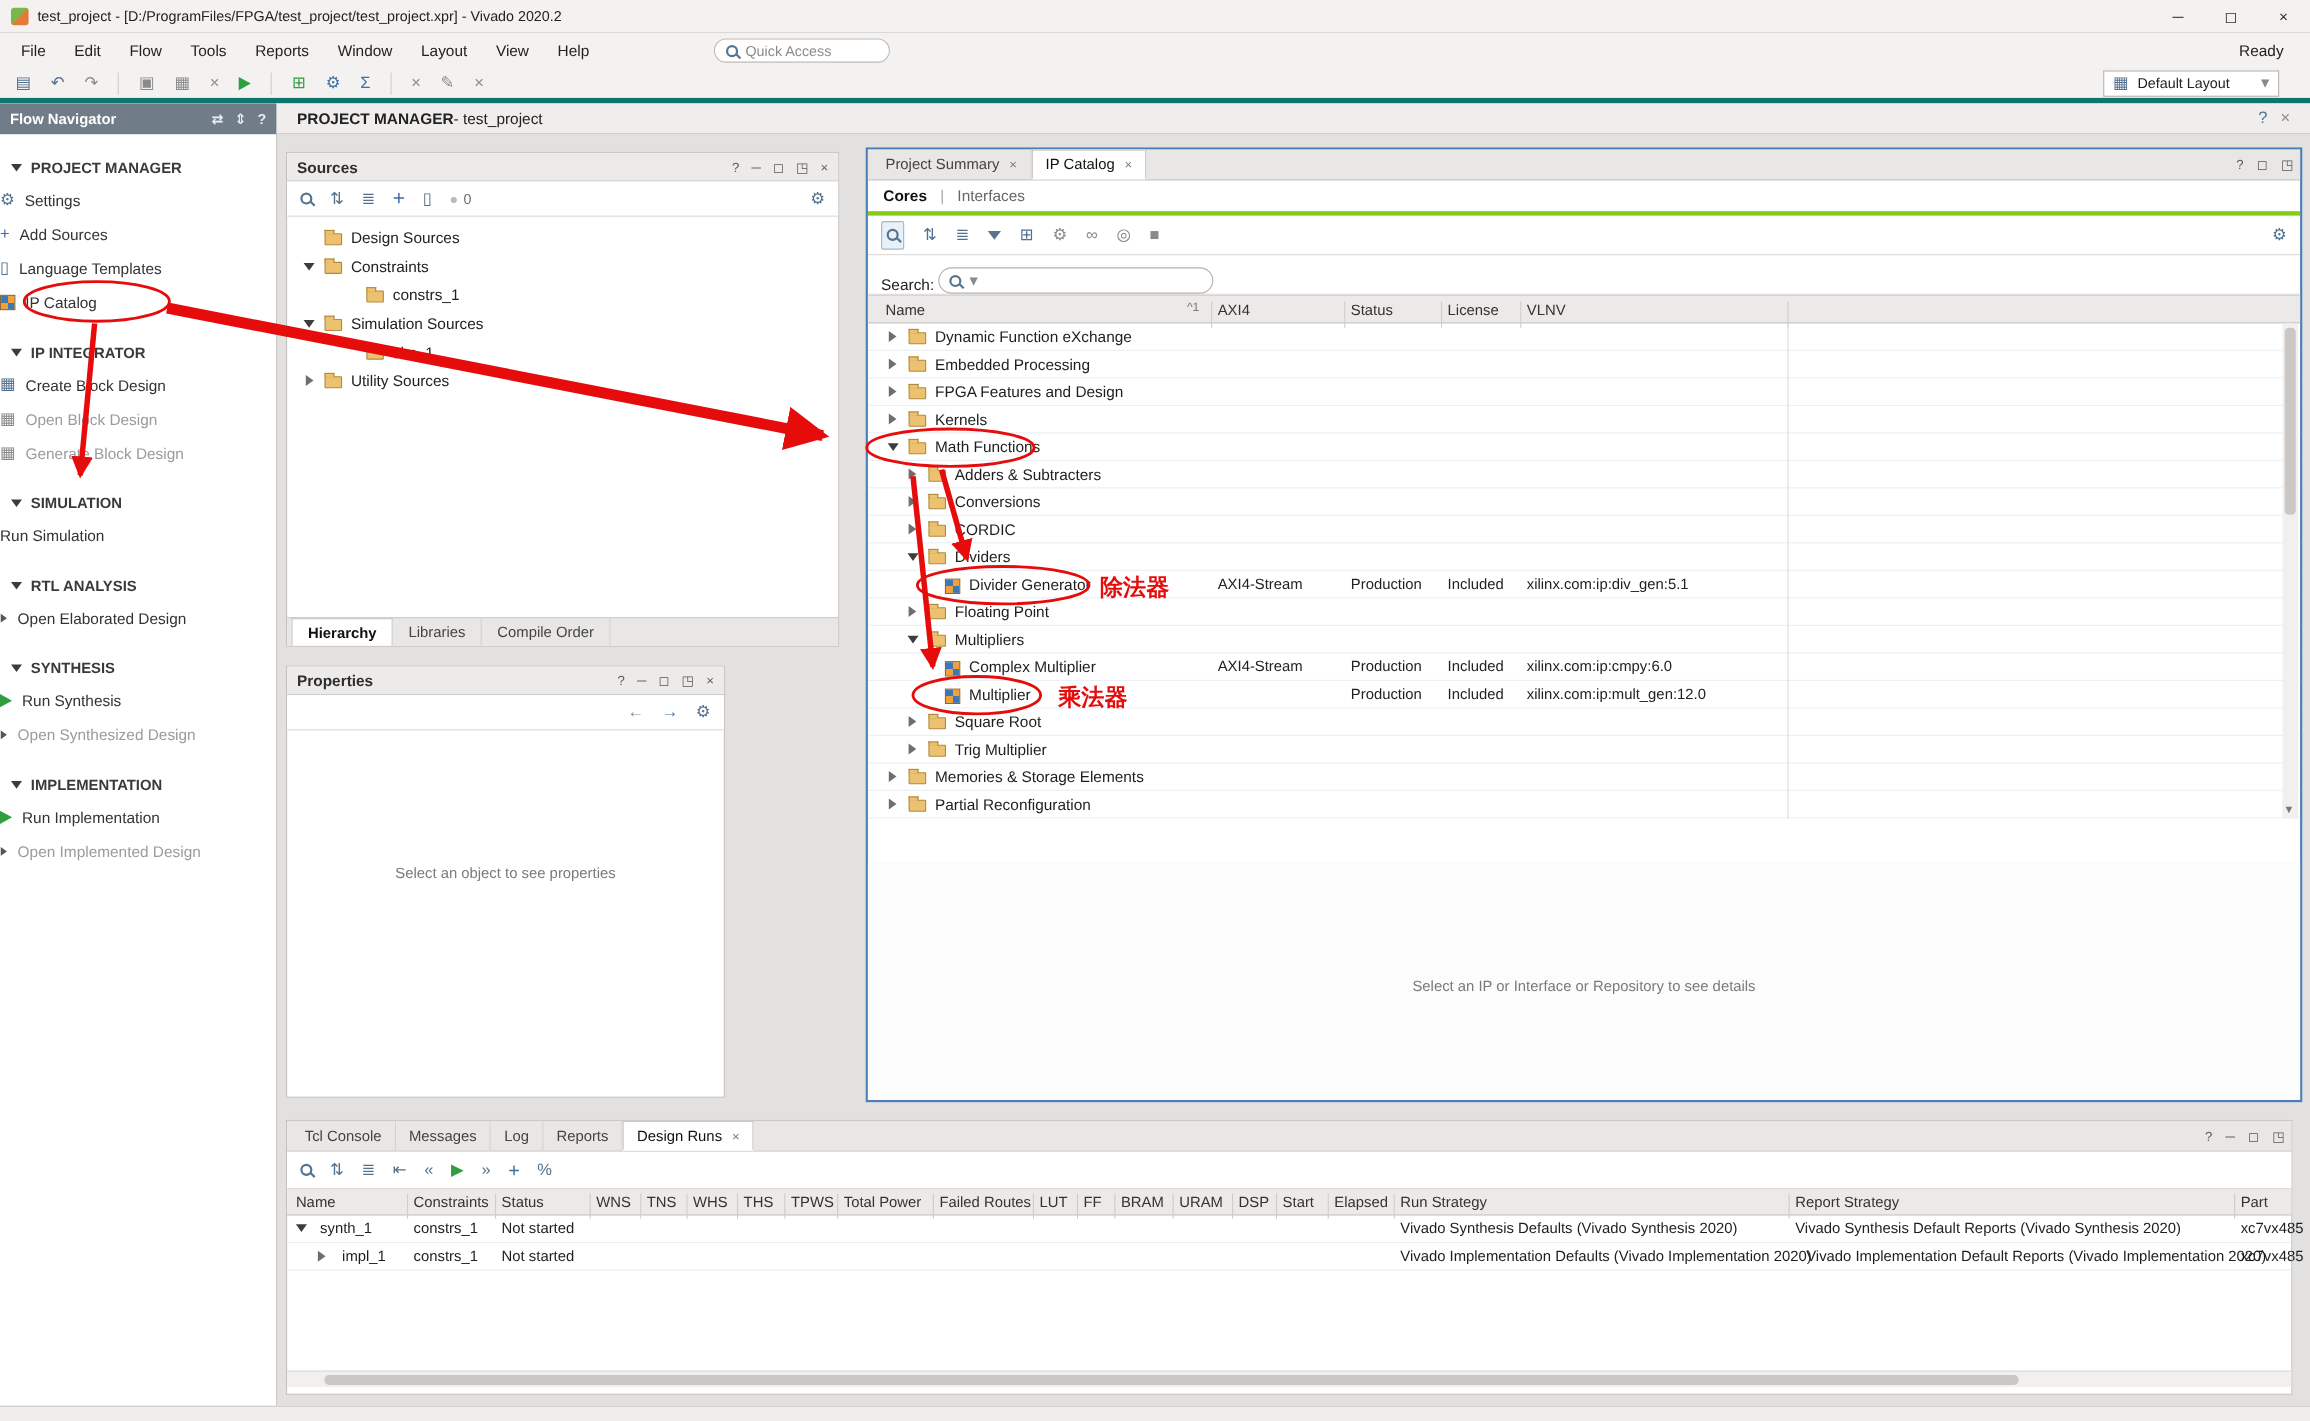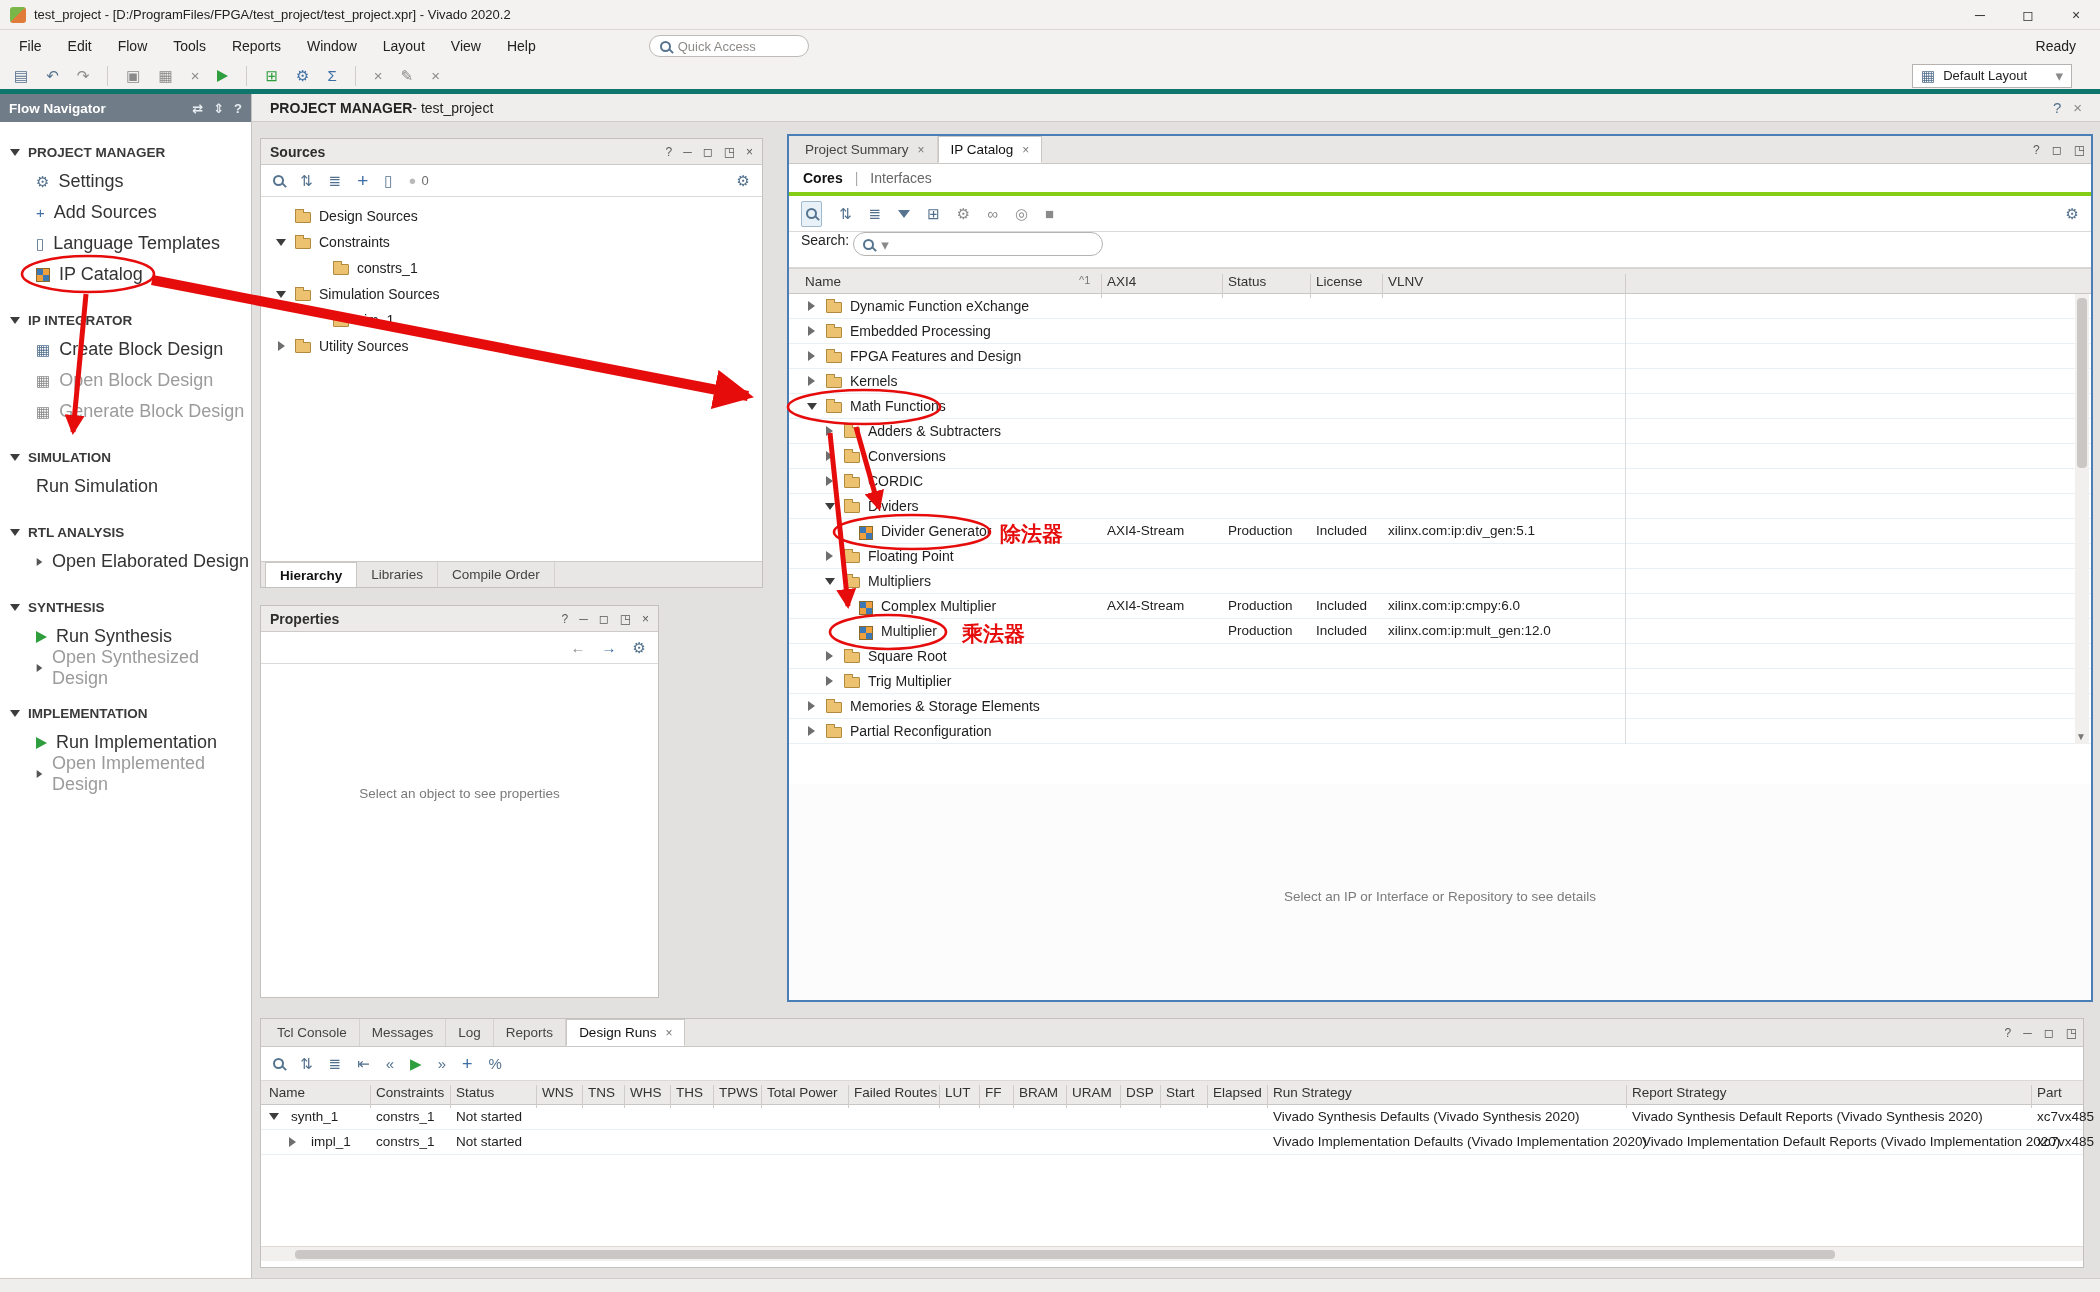--- a/index.html
+++ b/index.html
@@ -43,21 +43,21 @@
   .maintoolbar{position:absolute;left:0;top:62px;width:2100px;height:32px;background:#f4f2f1;border-bottom:5px solid #0f766e;display:flex;align-items:center;gap:18px;padding:0 14px}
   .tsep{width:1px;height:20px;background:#cfccc9}
   .layoutsel{margin-left:auto;margin-right:14px;width:160px;height:24px;border:1px solid #b5b2af;background:#fff;display:flex;align-items:center;gap:8px;padding:0 8px;font-size:13px;color:#222}
   
   .fnav{position:absolute;left:0;top:94px;width:252px;height:1184px;background:#fff;border-right:1px solid #c6c3c0}
   .fnav-head{height:28px;background:#707c87;color:#fff;display:flex;align-items:center;padding:0 9px;font-size:13.5px;font-weight:bold}
   .fnav-head .sp{flex:1}
   .fnav-head [class^="ic-"]{color:#e8edf2;font-size:13px;margin-left:10px}
   .fn-sec{margin-top:16px}
   .fn-shead{height:28px;display:flex;align-items:center;gap:8px;padding:0 10px;font-size:13.5px;font-weight:bold;color:#3a3a3a}
-  .fn-item{height:31px;display:flex;align-items:center;gap:9px;padding-left:36px;font-size:18px;color:#333}
+  .fn-item{height:31px;display:flex;align-items:center;gap:9px;font-size:14px;color:#333}
   .fn-item.dis{color:#9b9b9b}
   .fn-item .ch-r{border-left-color:#555;transform:scale(.8)}
   
   .ctxbar{position:absolute;left:252px;top:94px;width:1848px;height:28px;background:#f0eeec;border-bottom:1px solid #cfccc9;display:flex;align-items:center;padding:0 18px;font-size:14px}
   .ctxbar b{font-weight:bold}
   .ctxbar .sp{flex:1}
   
   .panel{position:absolute;background:#fff;border:1px solid #c3c0bd}
   .phead{height:26px;background:#edebe9;border-bottom:1px solid #cdcac7;display:flex;align-items:center;padding:0 9px;font-size:14px;font-weight:bold;color:#2e2e2e}
   .phead .sp{flex:1}
@@ -81,21 +81,21 @@
   .tabbar .sp{flex:1}
   .tabbar [class^="ic-"]{color:#5a5a5a;font-size:12px;margin:0 6px 7px 6px}
   
   .ipcat{position:absolute;left:787px;top:134px;width:1306px;height:868px;background:#fff;border:2px solid #4a7fb5}
   .subtabs{height:32px;display:flex;align-items:center;gap:12px;padding:0 14px;border-bottom:4px solid #84cc16;font-size:14px}
   .subtabs .on{font-weight:bold;color:#111}
   .subtabs .off{color:#666}
   .subtabs .bar{color:#aaa}
   .ipcatbar{height:36px;display:flex;align-items:center;gap:17px;padding:0 12px;border-bottom:1px solid #dcd9d6}
   .ipcatbar .boxed{border:1px solid #9fb8cc;background:#e8f1f8;padding:4px;border-radius:2px}
-  .searchrow{height:36px;display:flex;align-items:flex-start;gap:4px;padding:0 12px;border-bottom:1px solid #dcd9d6;font-size:14px}
+  .searchrow{height:36px;display:flex;align-items:flex-end;gap:4px;padding:0 12px;border-bottom:1px solid #dcd9d6;font-size:14px}
   .searchbox{width:250px;height:24px;border:1px solid #b5b2af;border-radius:12px;background:#fff;display:flex;align-items:center;gap:7px;padding:0 9px;color:#8d8a87}
   .iphead{position:absolute;left:0;top:132px;width:100%;height:26px;background:#eceae8;border-top:1px solid #d5d2cf;border-bottom:1px solid #c9c6c3;font-size:13.5px;color:#333}
   .iphead span{position:absolute;top:5px}
   .vsep{position:absolute;top:0;width:1px;height:100%;background:#cfccc9}
   .iprows{position:absolute;left:0;top:158px;width:100%;height:450px}
   .ir{position:relative;height:25px;border-bottom:1px solid #e8eff5;display:flex;align-items:center;gap:8px;font-size:14px;color:#1e1e1e}
   .ir .chslot{width:13px;display:flex;justify-content:center}
   .ir.l0{padding-left:16px}.ir.l1{padding-left:34px}.ir.l2{padding-left:70px}
   .ir .cell{position:absolute;top:4px;font-size:13.5px;color:#222}
   .c-axi4{left:318px}.c-status{left:439px}.c-lic{left:527px}.c-vlnv{left:599px}

